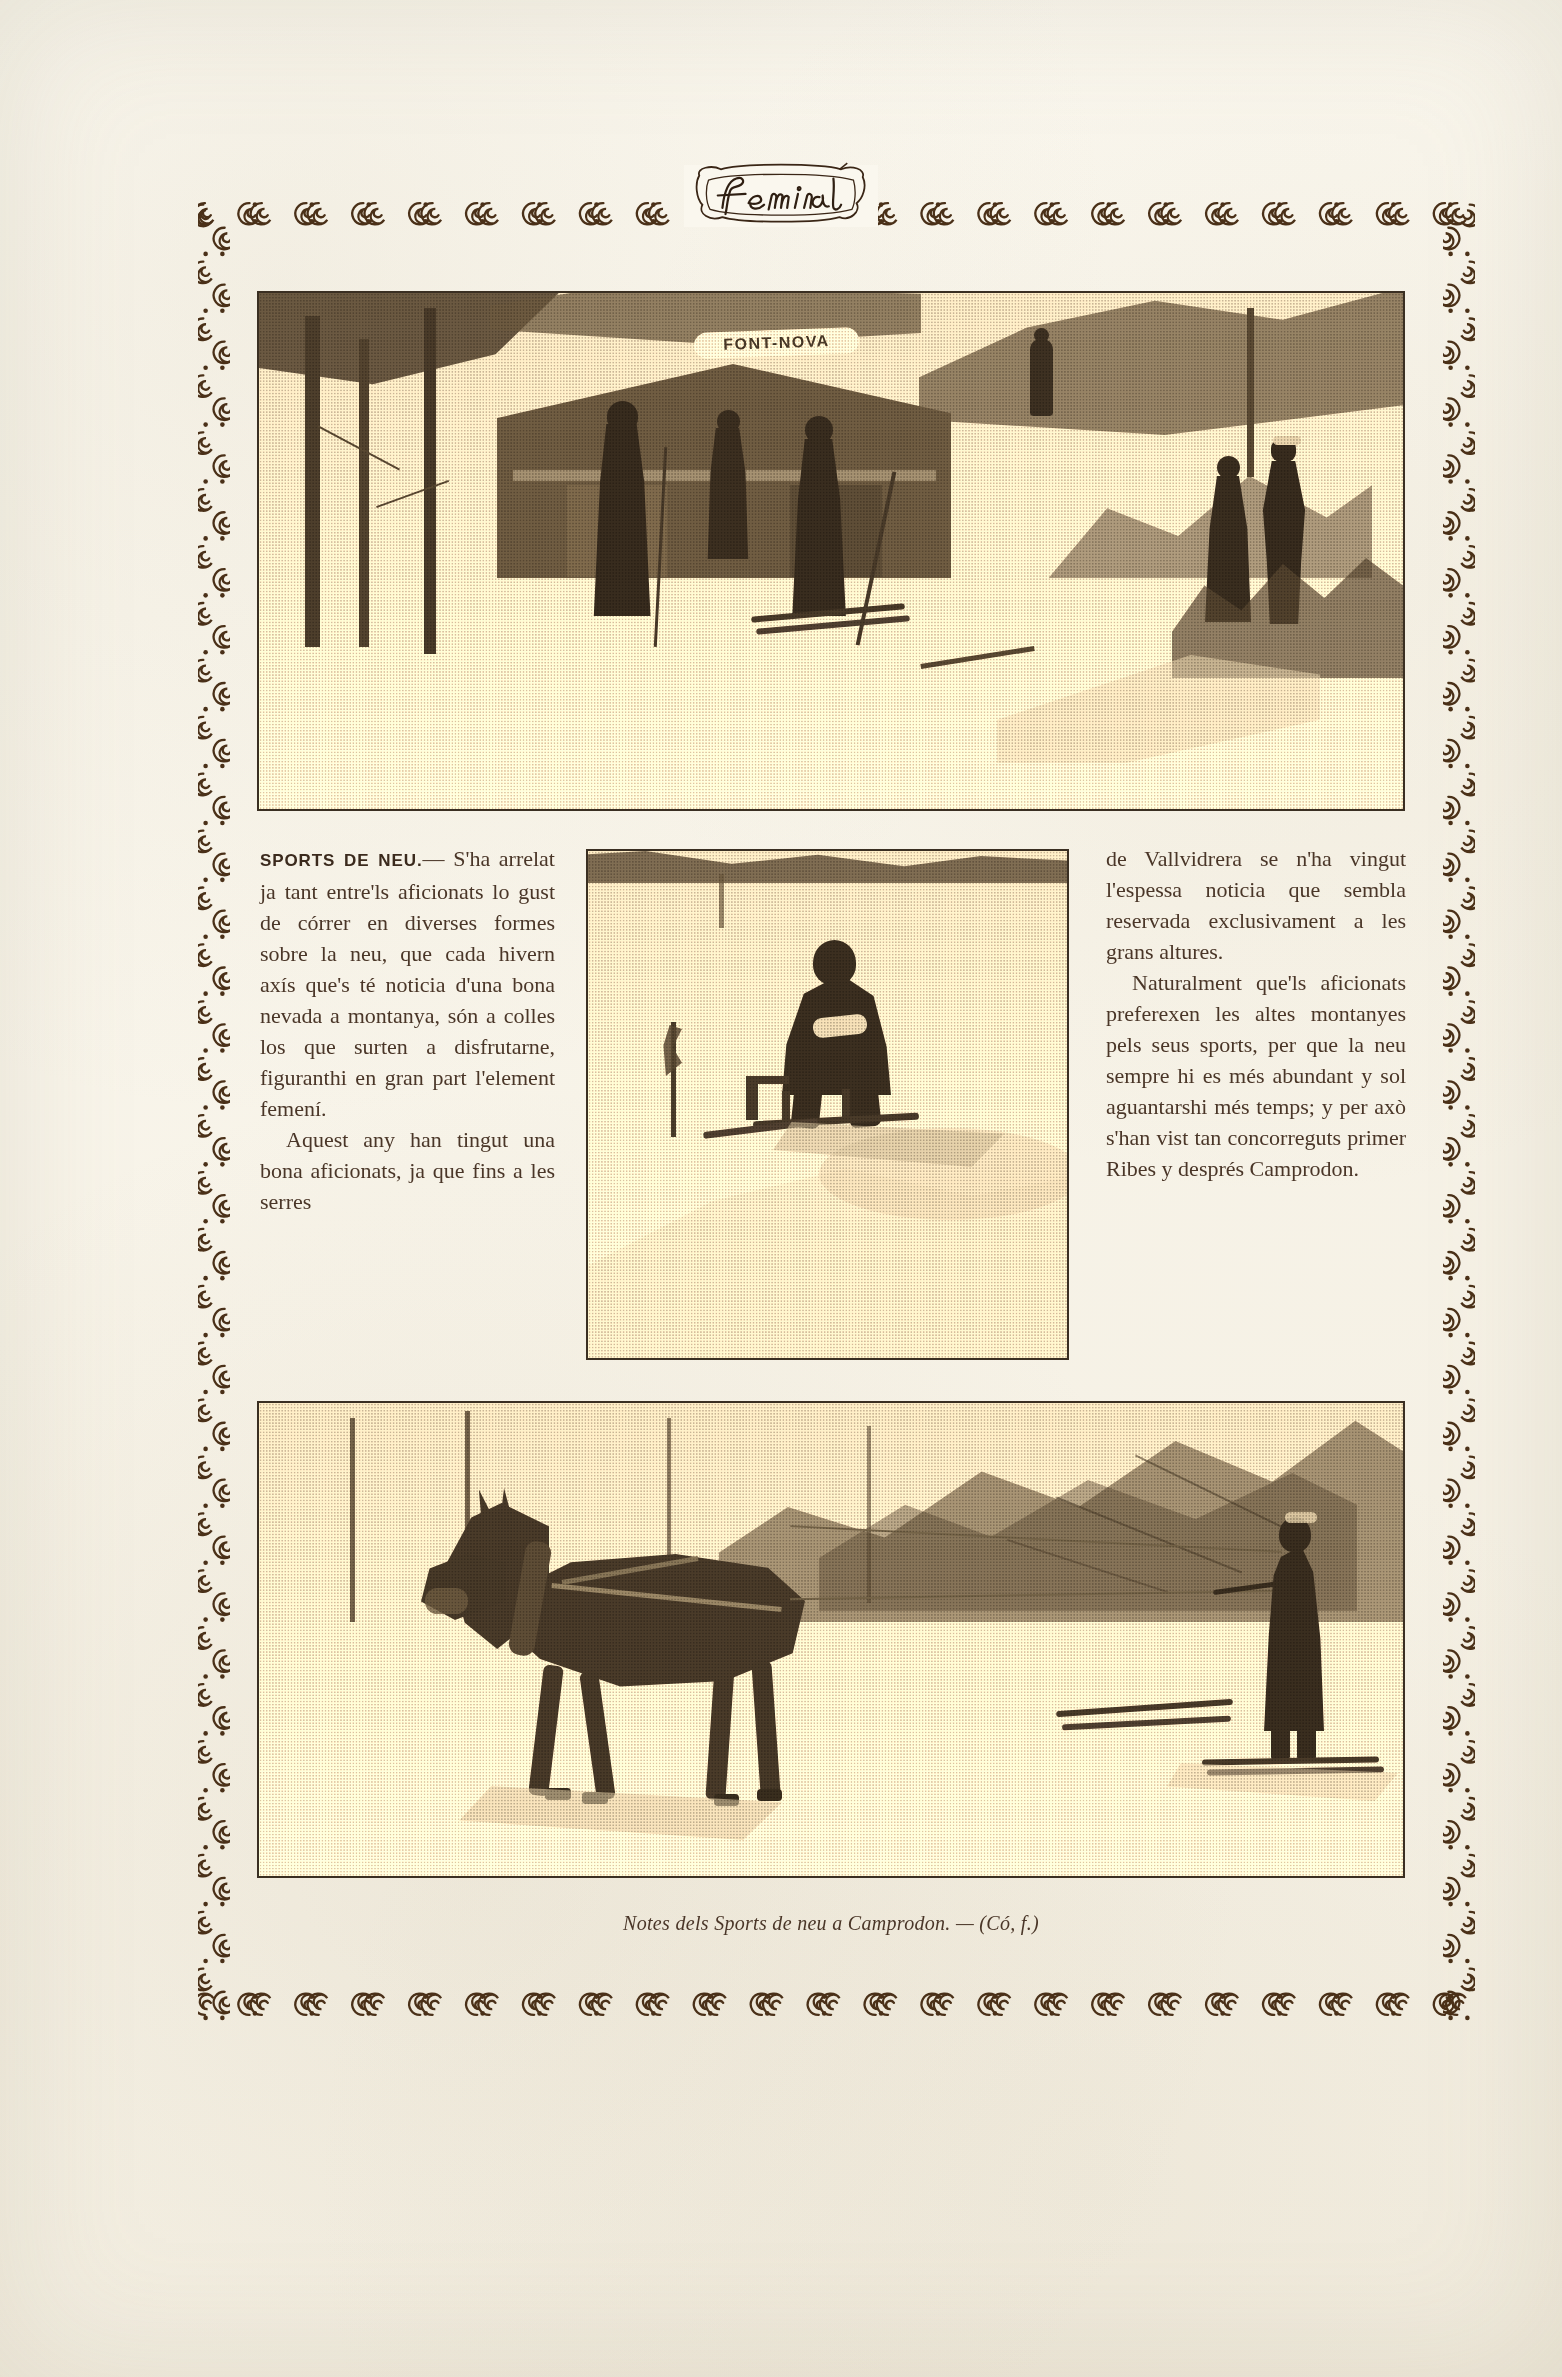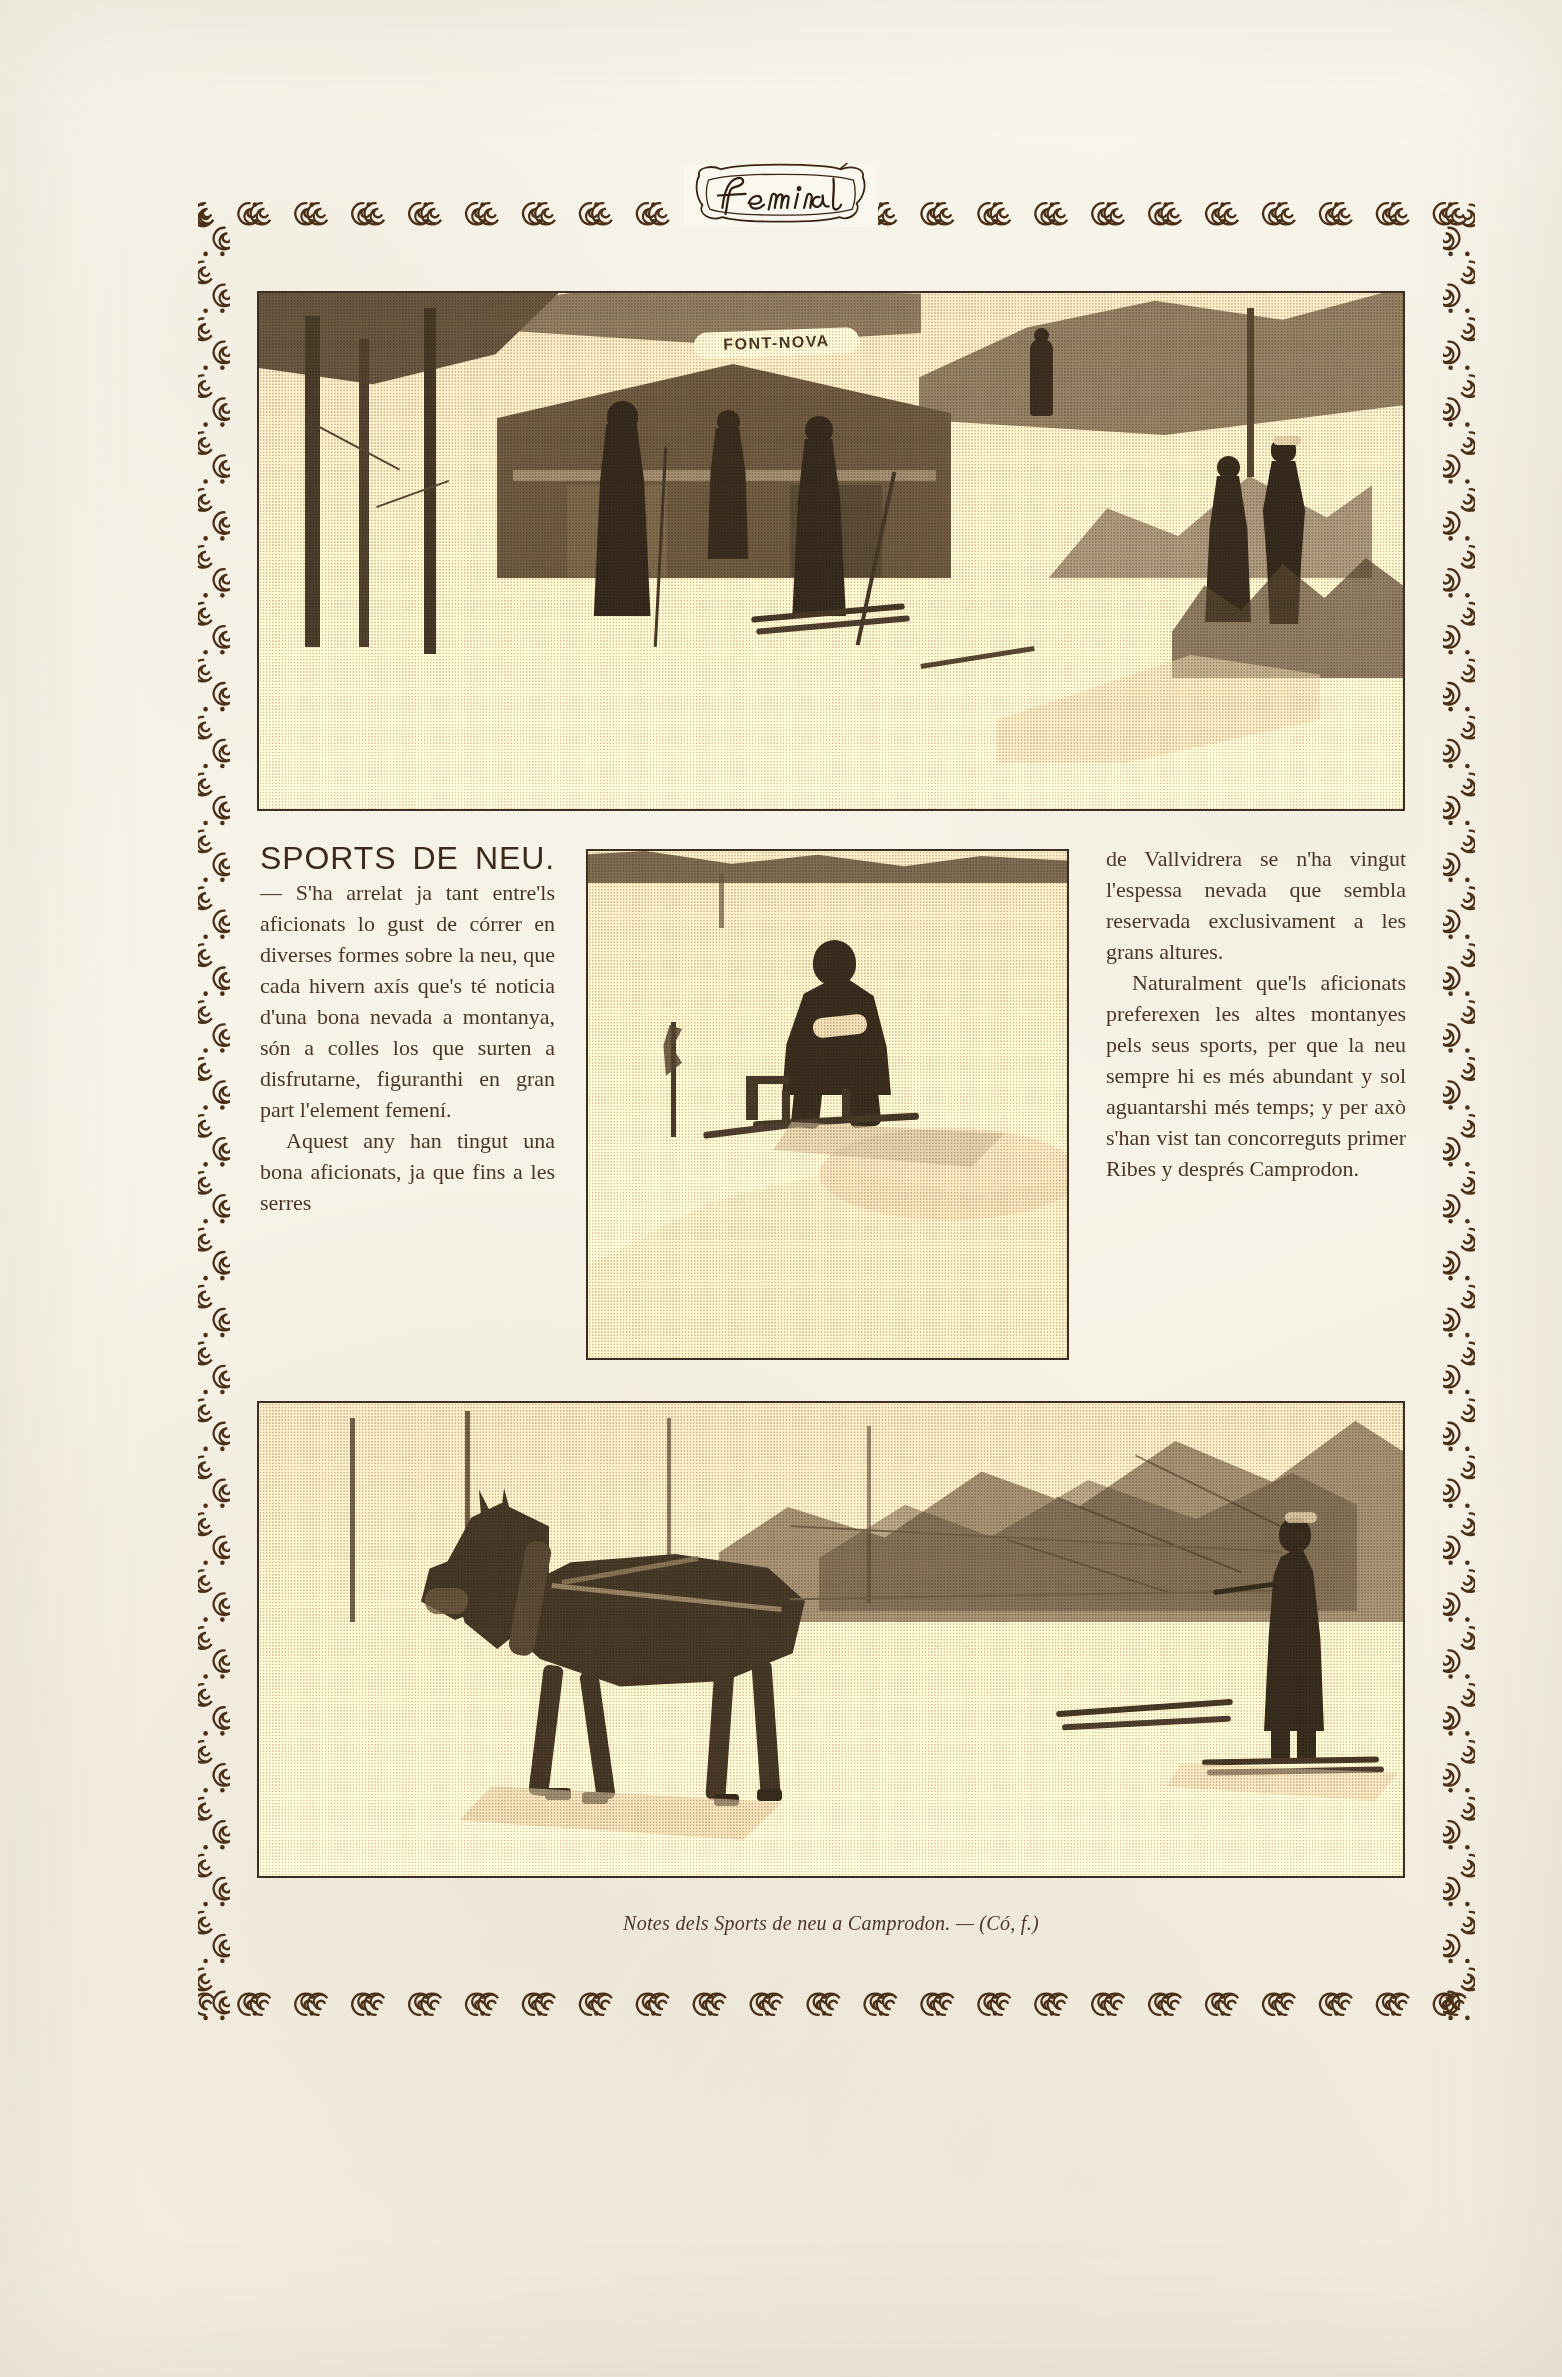--- a/index.html
+++ b/index.html
@@ -121,22 +121,22 @@
     font-size: 22px;
     line-height: 31px;
     text-align: justify;
     text-justify: inter-word;
   }
   #col-left  { left: 260px;  top: 843px; width: 295px; }
   #col-right { left: 1106px; top: 843px; width: 300px; }
 
   .headline {
     font-family: "Liberation Sans", sans-serif;
-    font-weight: normal;
-    font-size: 32px;
+    font-weight: bold;
+    font-size: 17px;
     letter-spacing: 0.9px;
     color: #3b2a1d;
     display: inline;
   }
   .col p { margin: 0; }
   .col p.indent { text-indent: 26px; }
   .col p + p { margin-top: 0; }
 
   .caption {
     position: absolute;
@@ -860,21 +860,21 @@
                   clip-path:polygon(6% 0,100% 26%,90% 100%,0 62%);opacity:.5;"></div>
     </div>
   </div>
 
   <div class="col" id="col-left">
     <p><span class="headline">SPORTS DE NEU.</span><span>— S'ha arrelat ja tant entre'ls aficionats lo gust de córrer en diverses formes sobre la neu, que cada hivern axís que's té noticia d'una bona nevada a montanya, són a colles los que surten a disfrutarne, figuranthi en gran part l'element femení.</span></p>
     <p class="indent">Aquest any han tingut una bona aficionats, ja que fins a les serres</p>
   </div>
 
   <div class="col" id="col-right">
-    <p>de Vallvidrera se n'ha vingut l'espessa nevada que sembla reservada exclusivament a les grans altures.</p>
+    <p>de Vallvidrera se n'ha vingut l'espessa noticia que sembla reservada exclusivament a les grans altures.</p>
     <p class="indent">Naturalment que'ls aficionats preferexen les altes montanyes pels seus sports, per que la neu sempre hi es més abundant y sol aguantarshi més temps; y per axò s'han vist tan concorreguts primer Ribes y després Camprodon.</p>
   </div>
 
   <div class="caption">Notes dels Sports de neu a Camprodon. — (Có, f.)</div>
 
   <div class="vignette"></div>
 </div>
 
 
 </body></html>

